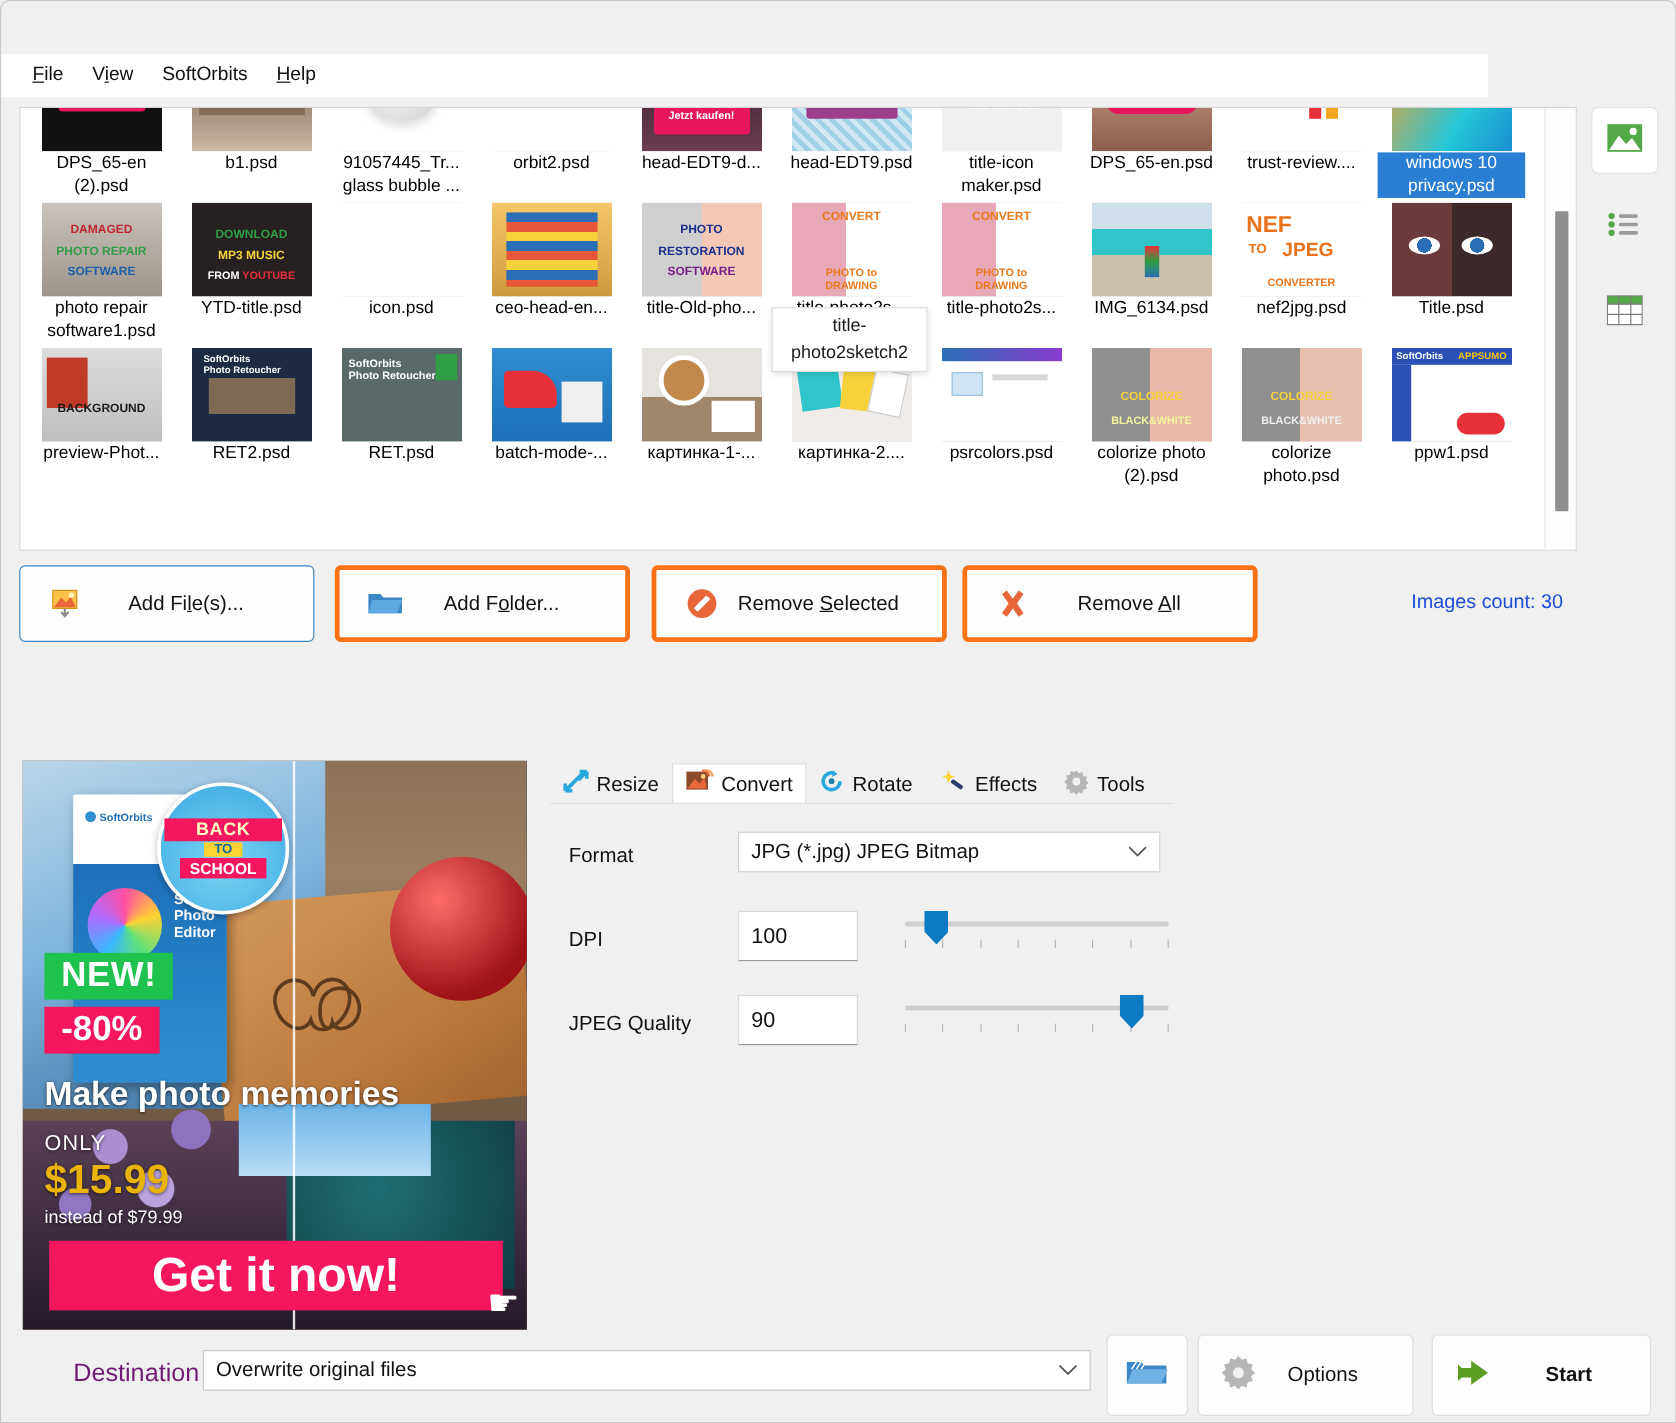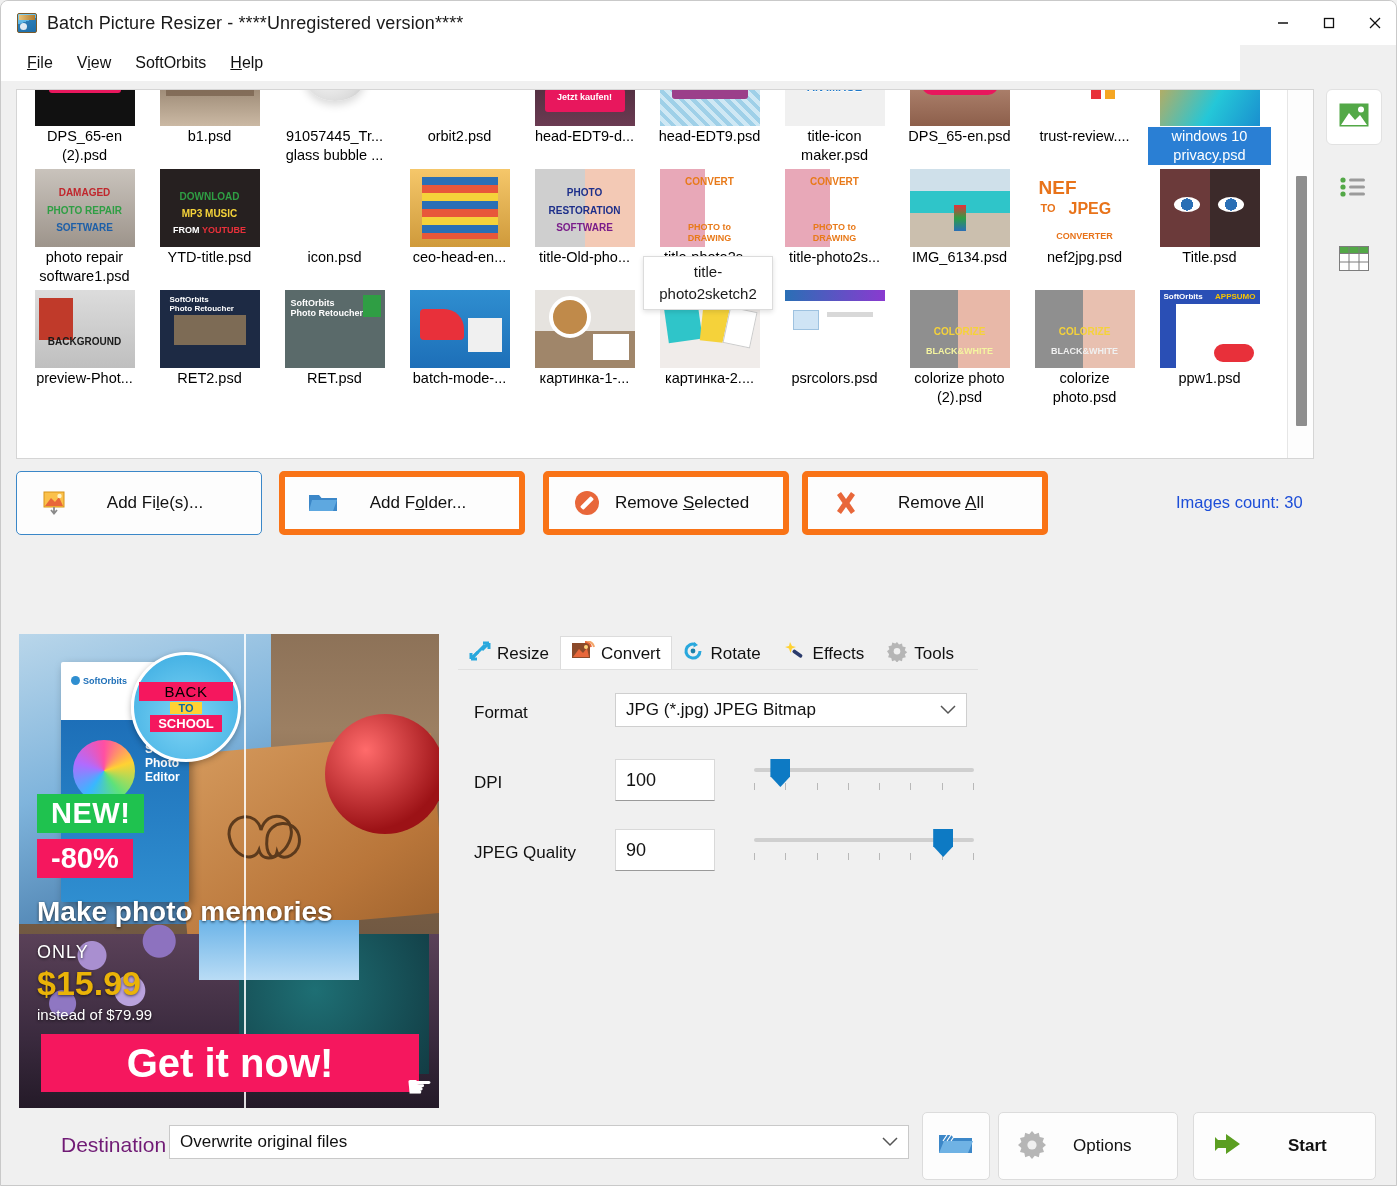--- a/index.html
+++ b/index.html
@@ -112,21 +112,21 @@
     width:56px; height:56px; display:flex; align-items:center; justify-content:center;
     background:transparent; border:1px solid transparent; border-radius:6px;
     margin-bottom:16px;
   }
   .rail-btn.active { background:#ffffff; border:1px solid #e2e2e2; }
 
   
   .filebar { position:absolute; left:15px; top:390px; width:1370px; height:68px; }
   .fbtn {
     position:absolute; top:0; height:64px;
-    background:#fdfdfd; border:6px solid #f97316; border-radius:5px;
+    background:#fdfdfd; border:4px solid #f97316; border-radius:5px;
     display:flex; align-items:center; padding-left:18px;
   }
   .fbtn.focus { border:1.6px solid #3a87c8; }
   .fbtn .fico { width:40px; flex:none; display:flex; align-items:center; justify-content:center; }
   .fbtn .flabel { flex:1; text-align:center; font-size:17px; color:#111; padding-right:26px; white-space:nowrap; }
   .fbtn .flabel u { text-decoration:underline; }
   .imgcount { position:absolute; left:1160px; top:22px; font-size:16.5px; color:#1d4ed8; white-space:nowrap; }
 
   
   .promo {
@@ -193,21 +193,21 @@
     position:absolute; left:22px; top:400px; width:378px; height:58px;
     background:#f5175e; color:#fff; font-size:40px; font-weight:bold;
     display:flex; align-items:center; justify-content:center;
   }
   .promo-badge-circle{
     position:absolute; left:112px; top:18px; width:110px; height:110px; border-radius:50%;
     background:radial-gradient(circle at 50% 60%,#7fd4f5,#36a9e0);
     border:3px solid #fff; box-shadow:0 2px 6px rgba(0,0,0,.3);
     display:flex; flex-direction:column; align-items:center; justify-content:center; gap:1px;
   }
-  .pb-back{background:#f5175e;color:#000000;font-size:15px;font-weight:normal;padding:1px 26px;letter-spacing:.5px;}
+  .pb-back{background:#f5175e;color:#fef9c3;font-size:15px;font-weight:bold;padding:1px 26px;letter-spacing:.5px;}
   .pb-to{background:#ffd233;color:#0b6aa0;font-size:11px;font-weight:bold;padding:0 8px;}
   .pb-school{background:#f5175e;color:#fff;font-size:13px;font-weight:bold;padding:1px 8px;}
   .promo-cursor{position:absolute; right:6px; bottom:4px; font-size:30px; color:#fff;}
 
   
   .tabbar { position:absolute; left:457px; top:555px; width:520px; height:34px; display:flex; align-items:flex-end; }
   .tab {
     height:34px; display:flex; align-items:center; gap:6px; padding:0 10px;
     font-size:17px; color:#111; border:1px solid transparent; border-bottom:none;
     background:transparent; white-space:nowrap;
@@ -265,42 +265,20 @@
   .lbl-on {
     position:absolute; left:8%; right:8%; top:50%; transform:translateY(-50%);
     text-align:center; font-weight:bold; color:#fff; font-size:10px; line-height:11px;
   }
 </style>
 </head>
 <body>
 
 <div id="app">
 
-  <div class="titlebar">
-    <div class="titlebar-icon"></div>
-    <div class="title-text">Batch Picture Resizer - ****Unregistered version****</div>
-    <div class="wincontrols">
-      <div class="wc">
-        <svg width="16" height="16" viewBox="0 0 16 16">
-            <line x1="3" y1="8" x2="13" y2="8" stroke="#111" stroke-width="1.3"></line>
-          </svg>
-      </div>
-      <div class="wc">
-        <svg width="16" height="16" viewBox="0 0 16 16">
-            <rect x="3.5" y="3.5" width="9" height="9" fill="none" stroke="#111" stroke-width="1.3"></rect>
-          </svg>
-      </div>
-      <div class="wc">
-        <svg width="18" height="18" viewBox="0 0 18 18">
-            <line x1="4" y1="4" x2="14" y2="14" stroke="#111" stroke-width="1.3"></line>
-            <line x1="14" y1="4" x2="4" y2="14" stroke="#111" stroke-width="1.3"></line>
-          </svg>
-      </div>
-    </div>
-  </div>
 
   <div class="menubar">
     <div class="menu-item"><u>F</u>ile</div>
     <div class="menu-item">V<u>i</u>ew</div>
     <div class="menu-item">SoftOrbits</div>
     <div class="menu-item"><u>H</u>elp</div>
   </div>
 
   <div class="body-area">
 

